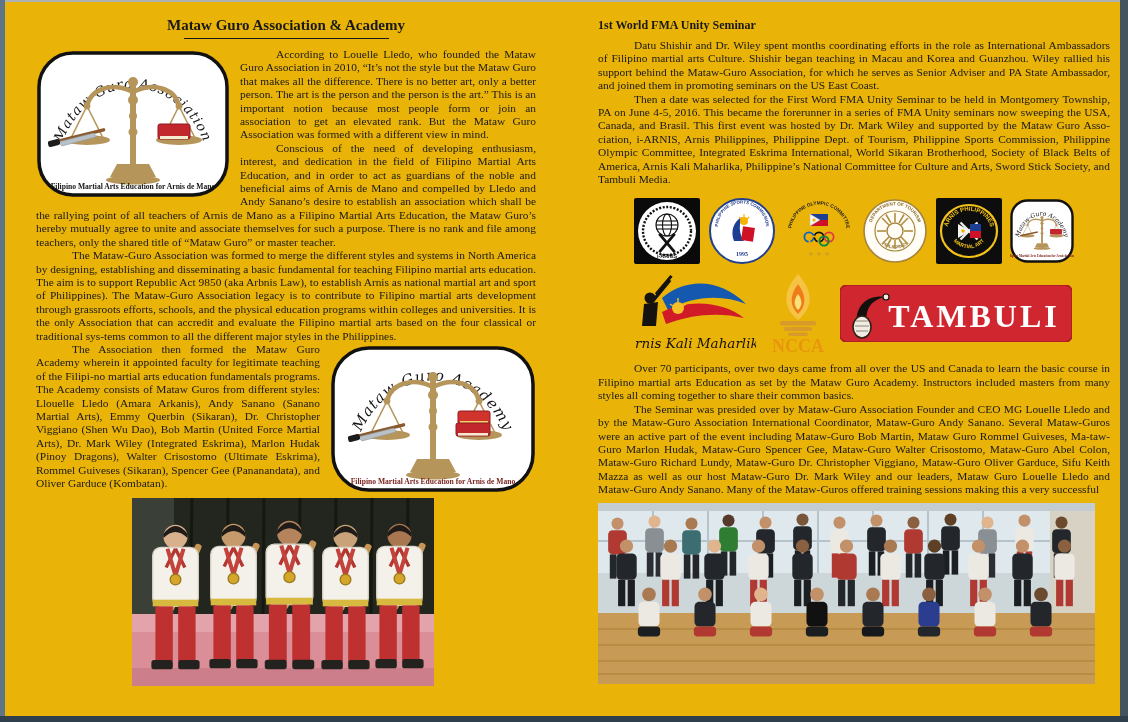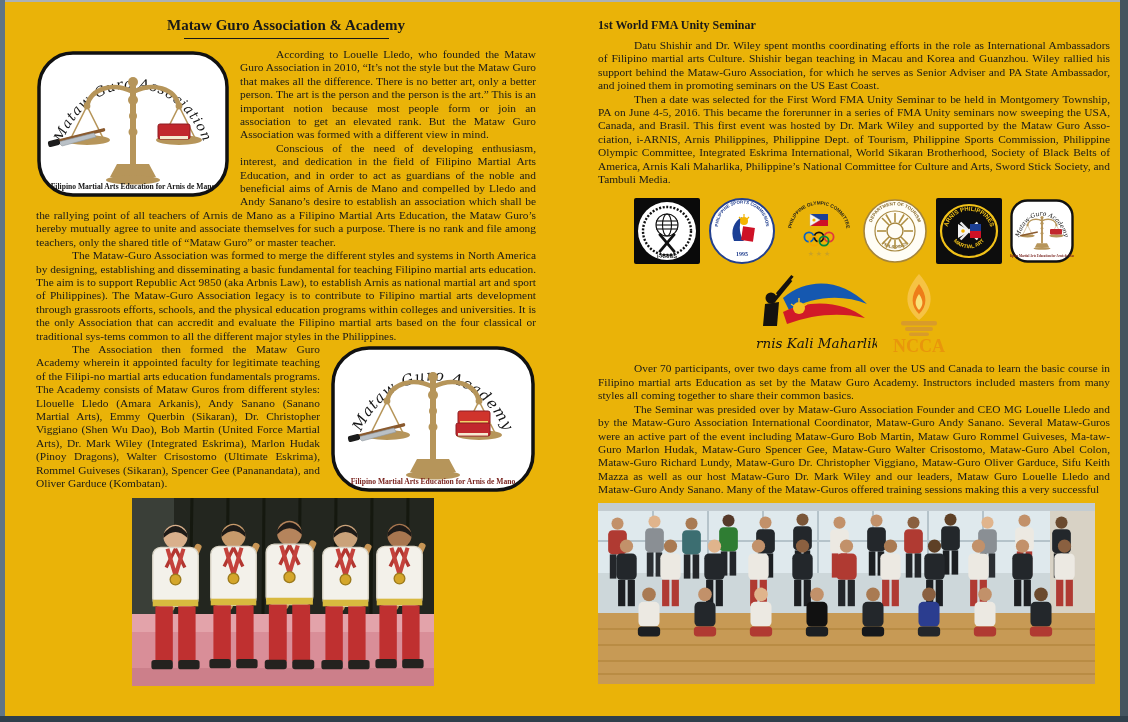--- a/index.html
+++ b/index.html
@@ -321,20 +321,36 @@
           <path d="M32 22 C 27 29, 28 34, 32 38 C 36 34, 37 29, 32 22 Z" fill="#f9e27a"></path>
         </g>
         <g fill="#d89b2b">
           <rect x="14" y="49" width="36" height="4.4" rx="2"></rect>
           <rect x="18" y="55" width="28" height="4" rx="2"></rect>
           <rect x="22" y="60.5" width="20" height="3.6" rx="1.8"></rect>
         </g>
         <text x="32" y="80" text-anchor="middle" font-size="18" font-weight="bold" fill="#e8960c" font-family="Liberation Serif, serif">NCCA</text>
       </svg>
 
+      <div class="tambuli-wrap">
+        <svg width="232" height="57" viewBox="0 0 232 57">
+          <rect x="0" y="0" width="232" height="57" rx="7" fill="#d02630" stroke="#a81c25" stroke-width="1.6"></rect>
+          <g>
+            <path d="M 18 44 C 12 24, 26 8, 46 12 C 32 14, 24 24, 27 40 Z" fill="#13100e"></path>
+            <ellipse cx="22" cy="42" rx="9" ry="11" fill="#f2ede4" stroke="#2a2118" stroke-width="1.6"></ellipse>
+            <g stroke="#8d8474" stroke-width="1">
+                <line x1="16" y1="36" x2="28" y2="36"></line>
+                <line x1="15" y1="41" x2="29" y2="41"></line>
+                <line x1="16" y1="46" x2="28" y2="46"></line>
+              </g>
+            <circle cx="46" cy="12" r="3" fill="#f2ede4" stroke="#13100e" stroke-width="1.2"></circle>
+          </g>
+          <text x="134" y="42" text-anchor="middle" font-size="32" font-weight="bold" letter-spacing="3" fill="#ffffff" font-family="Liberation Serif, serif">TAMBULI</text>
+        </svg>
+      </div>
     </div>
 
     <p class="body">Over 70 participants, over two days came from all over the US and Canada to learn the basic course in Filipino martial arts Education as set by the Mataw Guro Academy. Instructors included masters from many styles all coming together to share their common basics.</p>
     <p class="body">The Seminar was presided over by Mataw-Guro Association Founder and CEO MG Louelle Lledo and by the Mataw-Guro Association International Coordinator, Mataw-Guro Andy Sanano. Several Mataw-Guros were an active part of the event including Mataw-Guro Bob Martin, Mataw Guro Rommel Guiveses, Ma-taw-Guro Marlon Hudak, Mataw-Guro Spencer Gee, Mataw-Guro Walter Crisostomo, Mataw-Guro Abel Colon, Mataw-Guro Richard Lundy, Mataw-Guro Dr. Christopher Viggiano, Mataw-Guro Oliver Garduce, Sifu Keith Mazza as well as our host Mataw-Guro Dr. Mark Wiley and our leaders, Mataw Guro Louelle Lledo and Mataw-Guro Andy Sanano. Many of the Mataw-Guros offered training sessions making this a very successful</p>
 
     <svg width="497" height="181" viewBox="0 0 497 181" style="margin-top:6px">
       <rect x="0" y="0" width="497" height="70" fill="#dfe9ed"></rect>
       <rect x="0" y="0" width="497" height="8" fill="#c3ccd1"></rect>
       <g stroke="#b5c3ca" stroke-width="2">
         <line x1="55" y1="8" x2="55" y2="70"></line>

